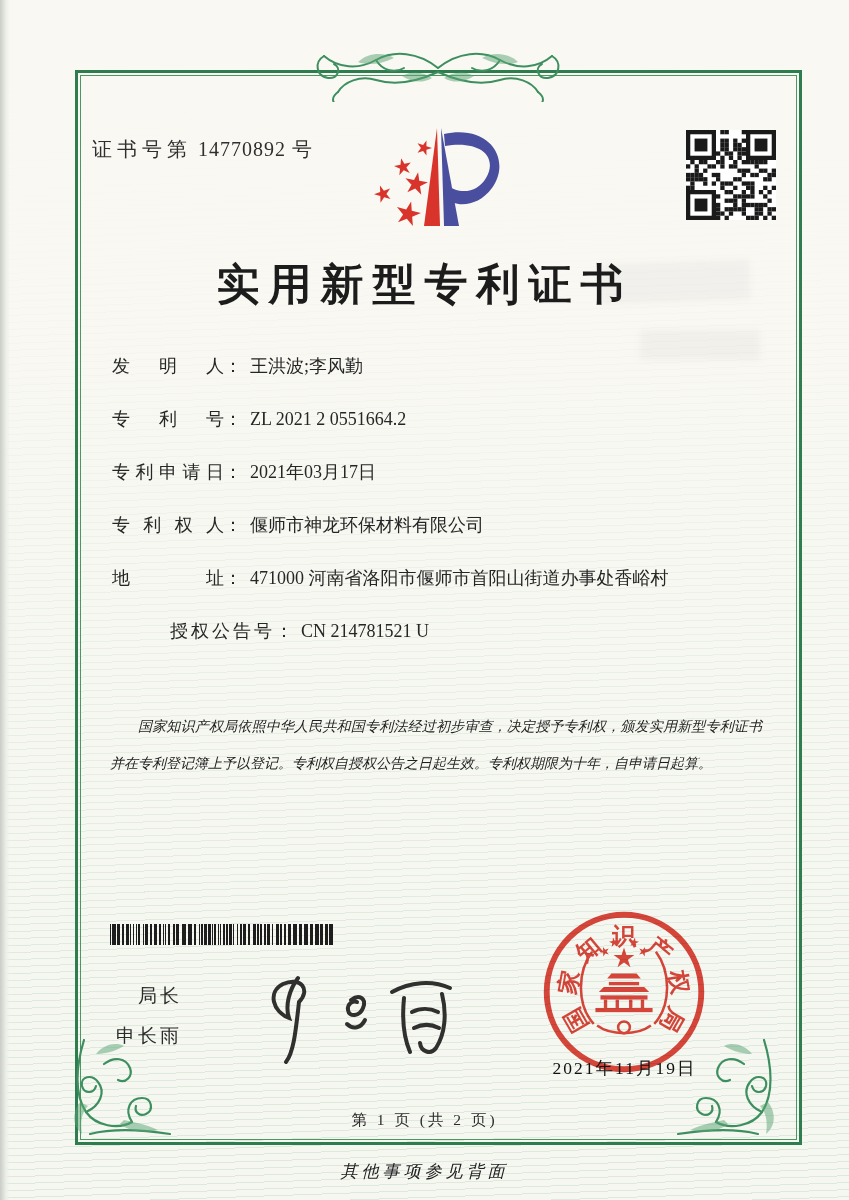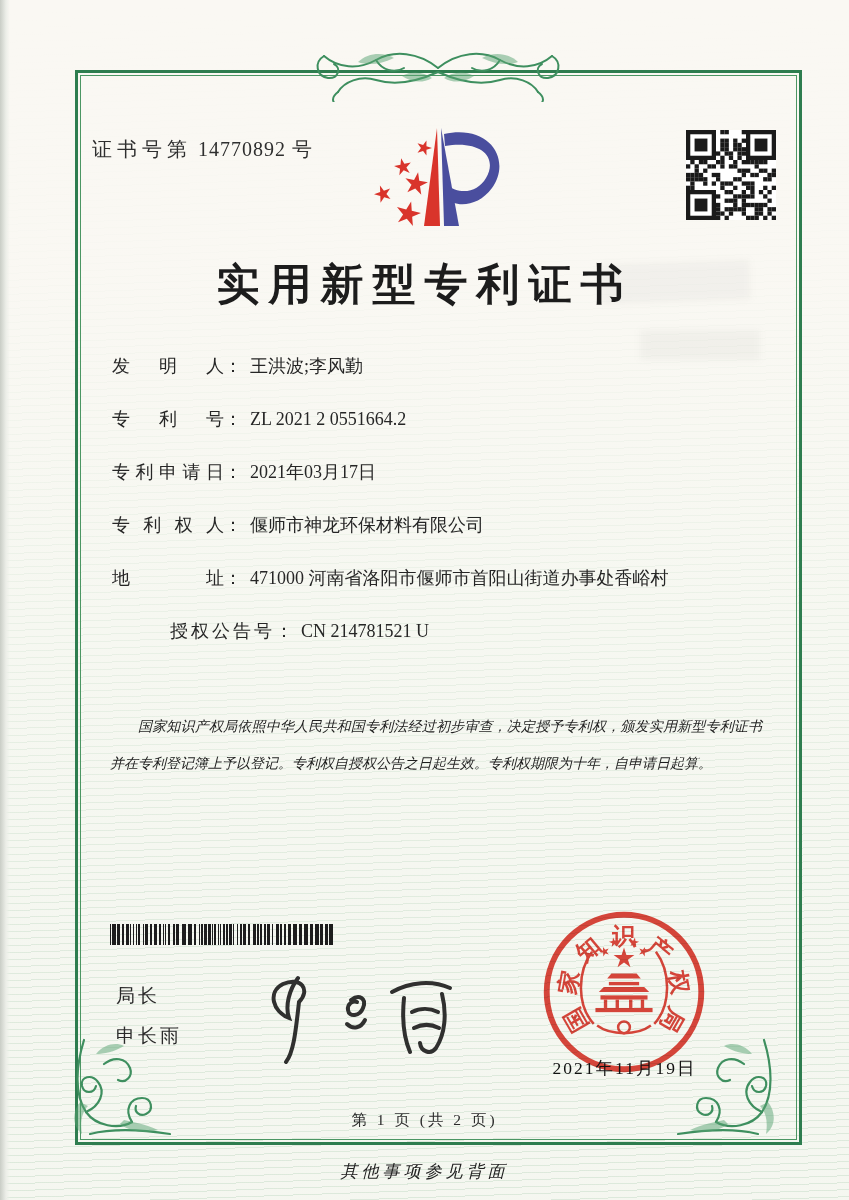--- a/index.html
+++ b/index.html
@@ -38,21 +38,21 @@
   .row .col{ margin-right:8px; }
   .row2{ display:flex; }
   .pair2{ margin-left:58px; }
   
   .paras{ position:absolute; left:110px; top:708px; width:652px; font-size:14px;
     line-height:37px; color:#1e1e1e; font-style:italic; text-align:justify; }
   .paras p{ text-indent:2em; }
   
   .barcode{ position:absolute; left:110px; top:924px; width:228px; height:21px; }
   .officer{ position:absolute; left:116px; top:983px; font-size:19px; color:#2a2a2a;
-    font-family:"Liberation Sans","DejaVu Sans",sans-serif; }
+    font-family:"Liberation Sans","DejaVu Sans",sans-serif;text-align:right; }
   .officer div{ margin-bottom:14px; letter-spacing:3px; }
   .signature{ position:absolute; left:252px; top:958px; width:215px; height:110px; }
   .seal{ position:absolute; left:540px; top:908px; width:168px; height:168px;
     mix-blend-mode:multiply; opacity:.93; }
   .seal-date{ position:absolute; left:512px; top:1056px; width:225px; text-align:center;
     font-size:17.5px; letter-spacing:2px; color:#111; }
   .page-info{ position:absolute; left:0; top:1110px; width:100%; text-align:center;
     font-size:15.5px; letter-spacing:3px; color:#2b2b2b; }
   .back-note{ position:absolute; left:0; top:1160px; width:100%; text-align:center;
     font-size:17px; letter-spacing:4px; color:#222; font-style:italic; }

